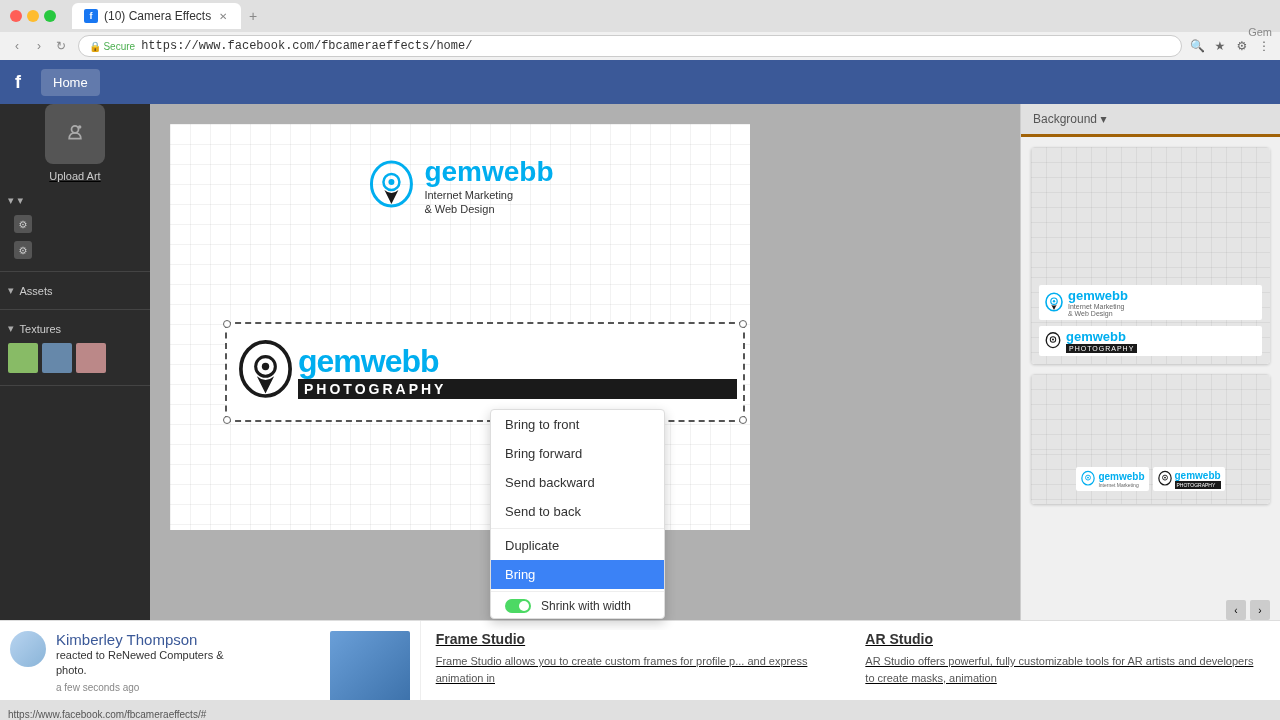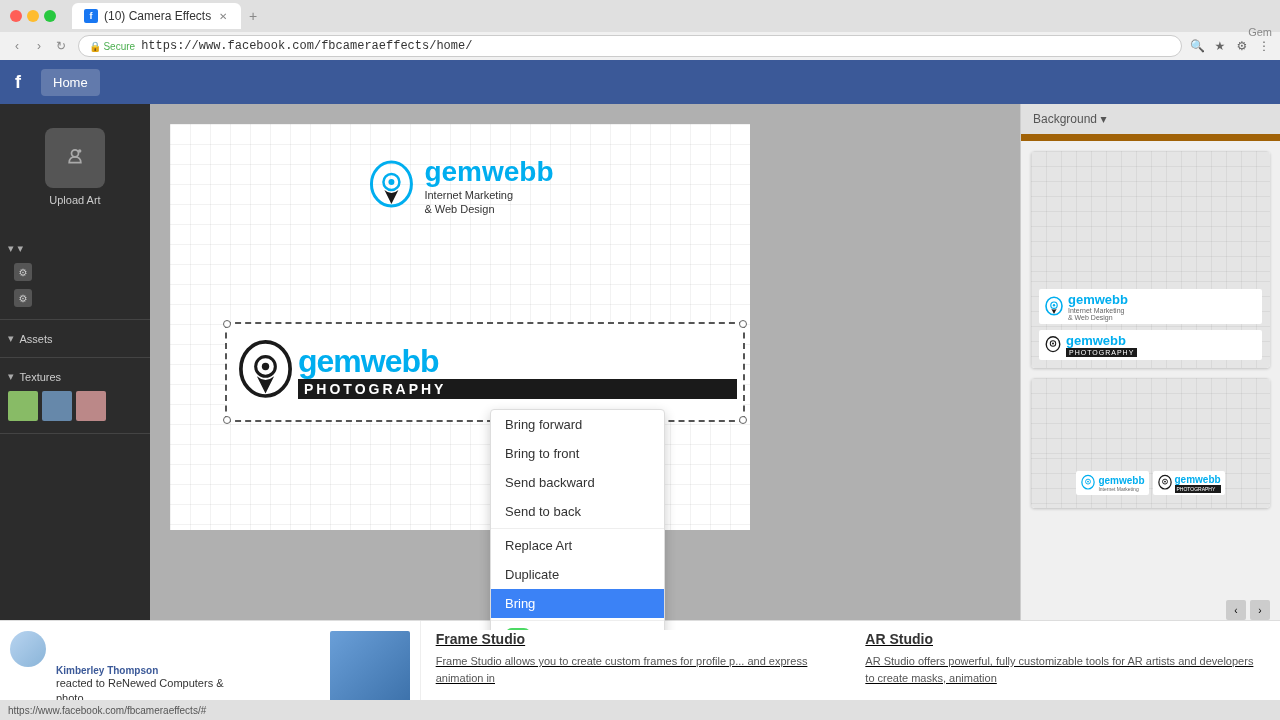--- a/index.html
+++ b/index.html
@@ -212,24 +212,25 @@
       font-size: 10px;
       color: #ccc;
     }
     .sidebar-item-label {
       color: #ccc;
       font-size: 11px;
     }
 
     
     .upload-art-area {
-      padding: 24px;
+      padding: 0;
       display: flex;
       flex-direction: column;
       align-items: center;
+      text-decoration: underline;
     }
     .upload-art-btn {
       width: 60px; height: 60px;
       background: #555;
       border-radius: 8px;
       display: flex; align-items: center; justify-content: center;
       cursor: pointer;
       margin-bottom: 6px;
     }
     .upload-art-label {
@@ -274,21 +275,21 @@
       background: #f0f0f0;
       display: flex;
       flex-direction: column;
       border-left: 1px solid #ccc;
       overflow: hidden;
       flex-shrink: 0;
     }
     .right-panel-header {
       padding: 8px 12px;
       background: #e0e0e0;
-      border-bottom: 7px solid #a16207;
+      border-bottom: 3px solid #a16207;
       display: flex;
       align-items: center;
       gap: 6px;
     }
     .right-panel-header-label {
       font-size: 12px;
       color: #555;
     }
     .preview-card {
       margin: 10px;
@@ -533,24 +534,23 @@
       width: 36px; height: 36px;
       border-radius: 50%;
       background: #ddd;
       flex-shrink: 0;
       overflow: hidden;
     }
     .feed-text {
       flex: 1;
     }
     .feed-name {
-      font-size: 10px;
-      font-weight: bold;
+      font-size: 15px;
+      font-weight: normal;
       color: #3b5998;
-      margin-top: 34px;
     }
     .feed-body {
       font-size: 11px;
       color: #333;
       line-height: 1.4;
     }
     .feed-time {
       font-size: 10px;
       color: #888;
       margin-top: 3px;
@@ -582,21 +582,21 @@
 
     
     .status-bar {
       position: absolute;
       bottom: 0;
       left: 0;
       right: 0;
       height: 20px;
       background: #e0e0e0;
       display: flex;
-      align-items: center;
+      align-items: flex-end;
       padding: 0 8px;
       font-size: 10px;
       color: #555;
       z-index: 50;
     }
 
     
     .gem-corner {
       position: absolute;
       top: 8px;
@@ -741,35 +741,32 @@
           </svg>
           <div style="flex:1;">
             <div style="color:#00aeef; font-size:32px; font-weight:bold; line-height:1; letter-spacing:-1px;">gemwebb</div>
             <div style="background:#1a1a1a; color:white; font-size:14px; font-weight:bold; letter-spacing:3px; padding:2px 6px; margin-top:2px;">PHOTOGRAPHY</div>
           </div>
         </div>
       </div>
 
       <div class="context-menu">
         <div class="context-menu-item">
+          <span>Bring to front</span>
+        </div>
+        <div class="context-menu-item">
           <span>Bring forward</span>
-        </div>
-        <div class="context-menu-item">
-          <span>Bring to front</span>
         </div>
         <div class="context-menu-item">
           <span>Send backward</span>
         </div>
         <div class="context-menu-item">
           <span>Send to back</span>
         </div>
         <div class="context-menu-divider"></div>
-        <div class="context-menu-item">
-          <span>Replace Art</span>
-        </div>
         <div class="context-menu-item">
           <span>Duplicate</span>
         </div>
         <div class="context-menu-item highlighted">
           <span>Bring</span>
         </div>
         <div class="context-menu-divider"></div>
         <div class="toggle-item">
           <div class="toggle-switch"></div>
           <span class="toggle-label">Shrink with width</span>

